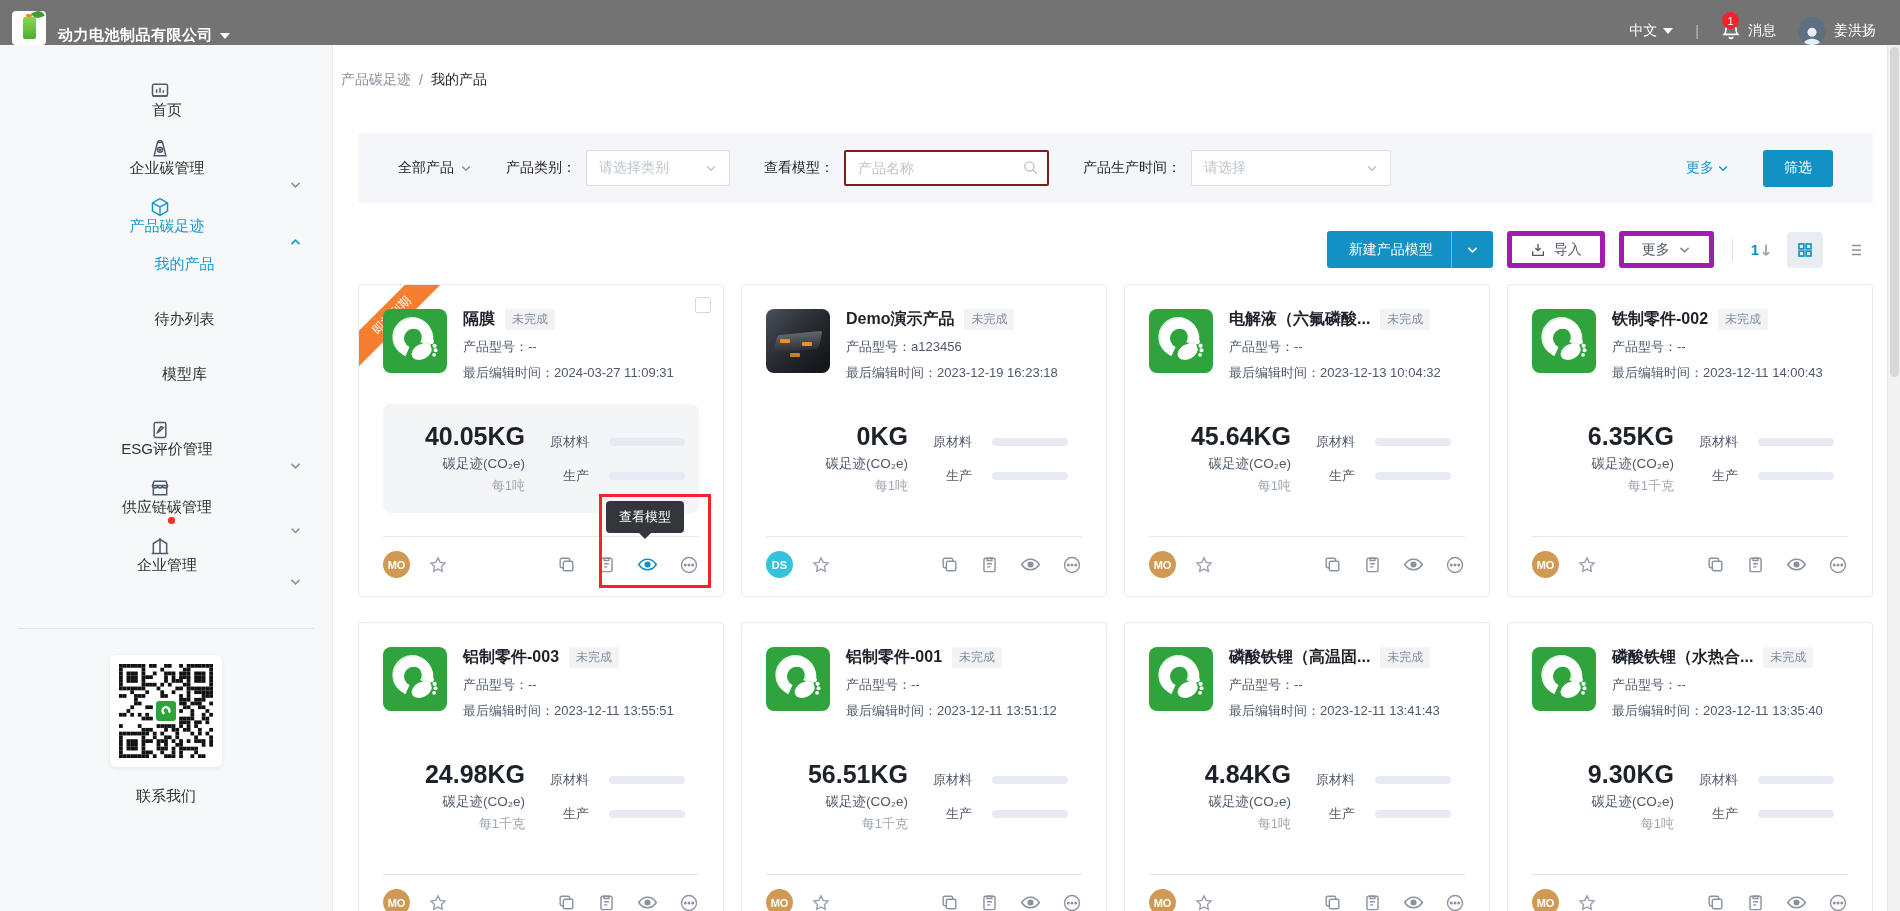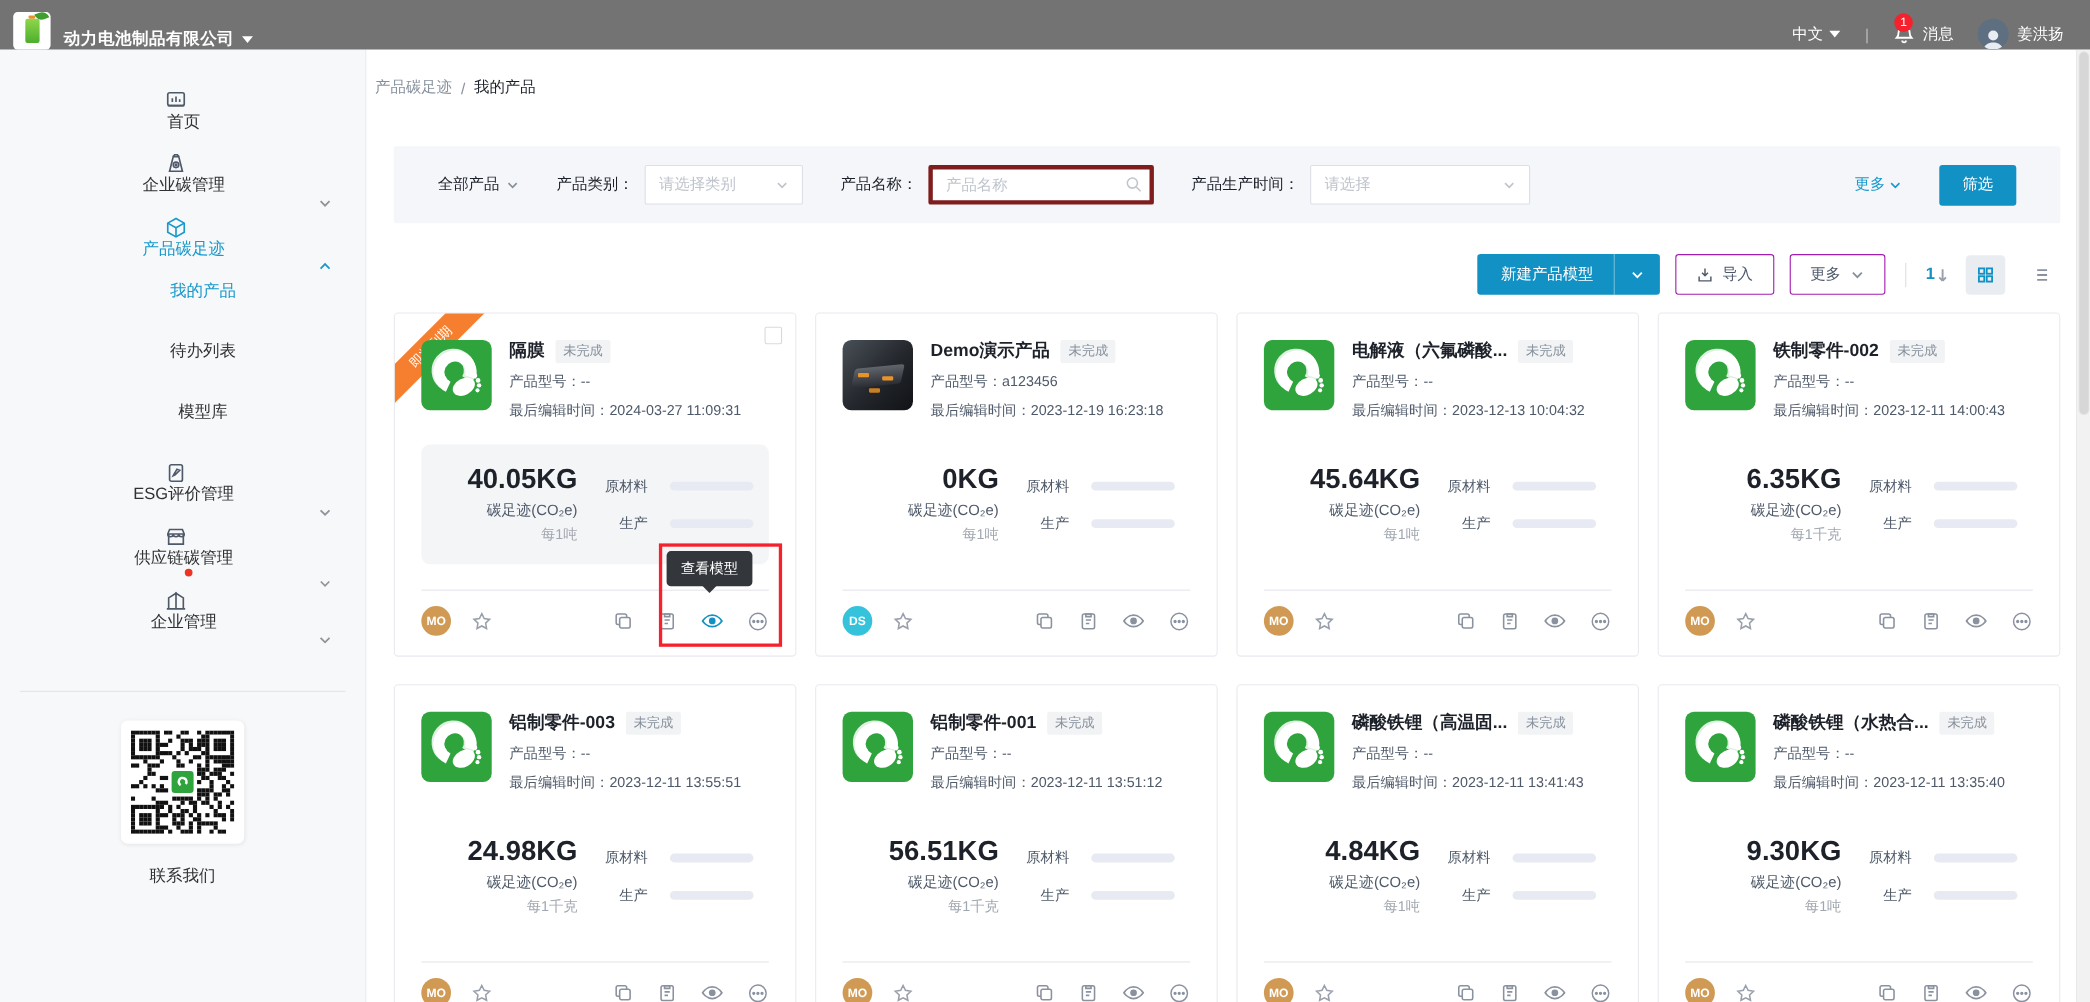--- a/index.html
+++ b/index.html
@@ -44,32 +44,32 @@
   
   .breadcrumb { display:flex; align-items:center; gap:8px; font-size:14px; padding-left:2px; }
   .bc-muted { color:#86909c; } .bc-current { color:#1d2129; }
 
   
   .filterbar { margin:44px 13px 0 19px; height:70px; background:#f4f6fa; border-radius:2px; display:flex; align-items:center; padding:0 40px; gap:34px; }
   .f-all { display:flex; align-items:center; gap:6px; font-size:14px; color:#1d2129; cursor:pointer; }
   .f-group { display:flex; align-items:center; gap:10px; font-size:14px; color:#1d2129; }
   .f-select { background:#fff; border:1px solid #dcdfe6; border-radius:2px; height:36px; display:flex; align-items:center; justify-content:space-between; padding:0 12px; color:#bfc4cc; cursor:pointer; font-size:14px; }
   .f-input { position:relative; }
-  .f-input input { width:205px; height:36px; border:4px solid #7f1d1d; border-radius:2px; padding:0 34px 0 12px; font-size:14px; color:#1d2129; outline:none; font-family:inherit; }
+  .f-input input { width:205px; height:36px; border:2px solid #7f1d1d; border-radius:2px; padding:0 34px 0 12px; font-size:14px; color:#1d2129; outline:none; font-family:inherit; }
   .f-input input::placeholder { color:#bfc4cc; }
   .search-ic { position:absolute; right:10px; top:9px; color:#c0c4cc; }
   .f-more { margin-left:auto; color:#1799cc; font-size:14px; display:flex; align-items:center; gap:3px; cursor:pointer; }
   .btn-filter { background:#1191c4; color:#fff; border:none; height:37px; padding:0 21px; font-size:14px; border-radius:3px; cursor:pointer; font-family:inherit; }
 
   
   .toolbar { margin:28px 13px 0 19px; height:37px; display:flex; align-items:center; justify-content:flex-end; gap:14px; }
   .btn-primary { background:#1191c4; color:#fff; height:37px; border:none; border-radius:3px; display:flex; align-items:center; font-size:14px; cursor:pointer; font-family:inherit; padding:0; }
   .btn-primary .bp-label { padding:0 18px 0 22px; }
   .btn-primary .bp-arrow { border-left:1px solid rgba(255,255,255,.4); height:37px; display:flex; align-items:center; padding:0 14px; }
-  .btn-plain { background:#fff; border:1px solid #a21caf; border-radius:3px; height:37px; display:flex; align-items:center; gap:8px; padding:0 18px; font-size:14px; color:#4e5969; cursor:pointer; font-family:inherit; }
+  .btn-plain { background:#fff; border:5px solid #a21caf; border-radius:3px; height:37px; display:flex; align-items:center; gap:8px; padding:0 18px; font-size:14px; color:#4e5969; cursor:pointer; font-family:inherit; }
   .tb-sep { width:1px; height:22px; background:#dcdfe6; margin:0 4px; }
   .sort-ic { display:flex; align-items:center; cursor:pointer; font-size:15px; }
   .sort-ic .one { color:#1191c4; font-weight:bold; }
   .view-btn { width:36px; height:36px; border-radius:4px; display:flex; align-items:center; justify-content:center; cursor:pointer; color:#8a919f; }
   .view-btn.active { background:#e9edf2; color:#1191c4; }
 
   
   .card-grid { margin:16px 13px 0 19px; display:grid; grid-template-columns:repeat(4,1fr); gap:25px 17px; }
   .card { background:#fff; border:1px solid #e8eaf0; border-radius:4px; height:313px; position:relative; padding:24px 24px 18px; display:flex; flex-direction:column; overflow:hidden; }
   .card-head { display:flex; gap:16px; }
@@ -536,21 +536,21 @@
       <div class="f-group">
         <span>产品类别：</span>
         <div class="f-select" style="width:144px">
           <span>请选择类别</span>
           <svg width="12" height="12" viewBox="0 0 16 16" fill="none" stroke="#c0c4cc" stroke-width="2">
               <path d="M3 6l5 5 5-5"></path>
             </svg>
         </div>
       </div>
       <div class="f-group">
-        <span>产品名称：</span>
+        <span>查看模型：</span>
         <div class="f-input">
           <input type="text" placeholder="产品名称" style="">
           <svg class="search-ic" width="17" height="17" viewBox="0 0 24 24" fill="none" stroke="currentColor" stroke-width="2">
               <circle cx="10.5" cy="10.5" r="6.5"></circle>
               <path d="M15.5 15.5L21 21"></path>
             </svg>
         </div>
       </div>
       <div class="f-group">
         <span>产品生产时间：</span>

